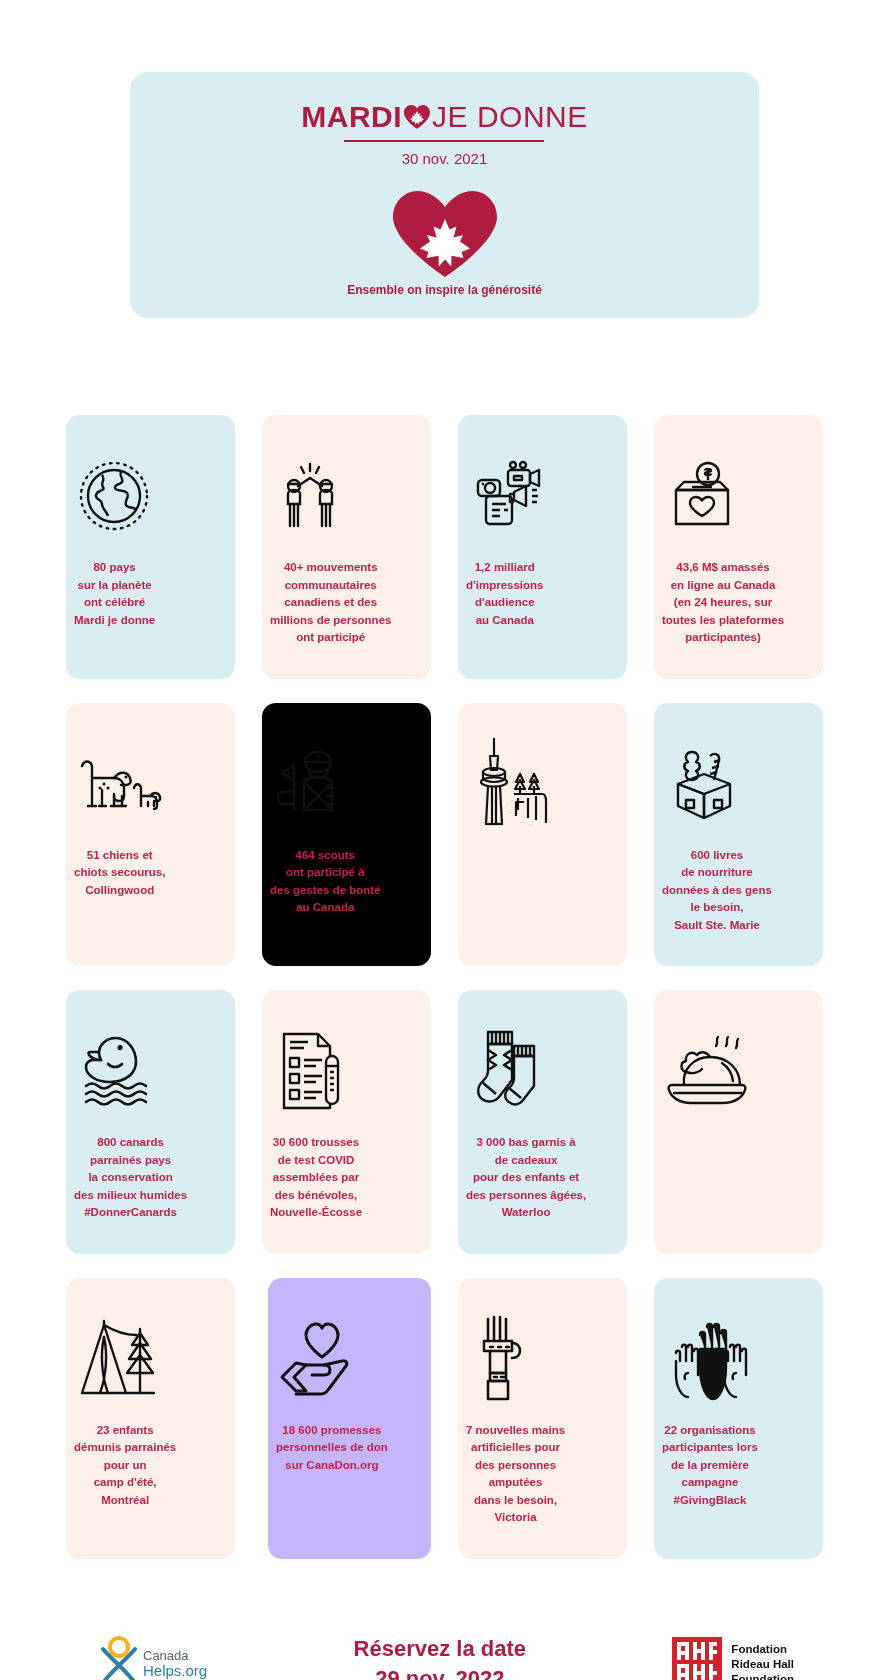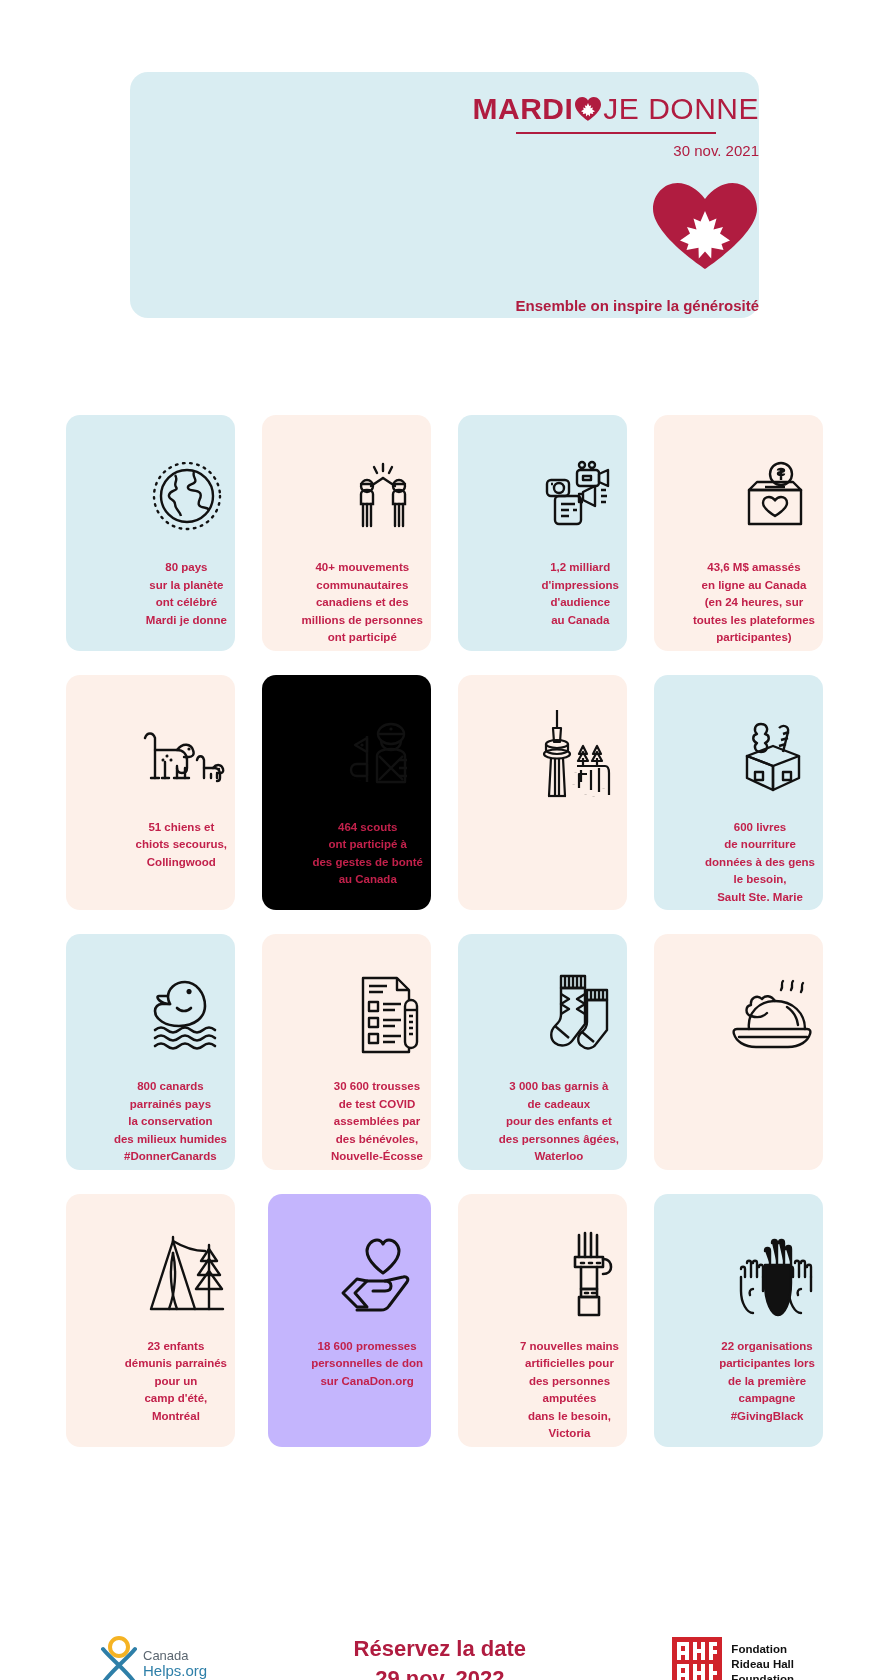--- a/index.html
+++ b/index.html
@@ -10,56 +10,56 @@
     overflow: hidden;
   }
   .page { position: relative; width: 889px; height: 1680px; padding: 0; }
 
   
   .hero {
     margin: 72px 130px 0 130px;
     background: #d9edf2;
     border-radius: 18px;
     height: 246px;
-    display: flex; flex-direction: column; align-items: flex-end;
-    padding-top: 20px;
+    display: flex; flex-direction: column; align-items: center;
+    padding-top: 28px;
   }
   .logo-wrap { display: flex; flex-direction: column; align-items: center; }
   .logo-line {
     display: flex; align-items: center; justify-content: center;
     font-size: 30px; font-weight: bold; letter-spacing: 0.5px;
     color: #b01c40;
   }
   .logo-mardi { font-weight: bold; }
   .logo-je { font-weight: normal; }
   .logo-heart-sm { margin: 0 1px; display: inline-flex; }
   .logo-rule {
     width: 200px; height: 2px; background: #b01c40; margin-top: 6px;
   }
   .hero-date {
     margin-top: 8px; font-size: 15px; color: #b01c40; font-weight: 500;
   }
   .hero-heart { margin-top: 22px; }
   .hero-tag {
-    margin-top: 22px; font-size: 15px; font-weight: bold; color: #b01c40;
+    font-size: 12px; font-weight: bold; color: #b01c40;
   }
 
   
   .grid {
     position: absolute; left: 66px; top: 343px;
     width: 757px;
     display: grid;
     grid-template-columns: repeat(4, 169px);
     column-gap: 27px;
     row-gap: 24px;
   }
   .card {
     border-radius: 14px;
-    display: flex; flex-direction: column; align-items: flex-end;
-    padding: 38px 8px 4px 8px;
+    display: flex; flex-direction: column; align-items: flex-start;
+    padding: 38px 8px 32px 8px;
   }
   .card.blue { background: #d9edf2; }
   .card.peach { background: #fdf0e9; }
   .card-icon { height: 86px; display: flex; align-items: center; justify-content: center; }
   .card-text {
     margin-top: 20px;
     font-size: 11.5px; line-height: 17.5px;
     color: #c2214b; font-weight: bold; text-align: center;
   }
 

